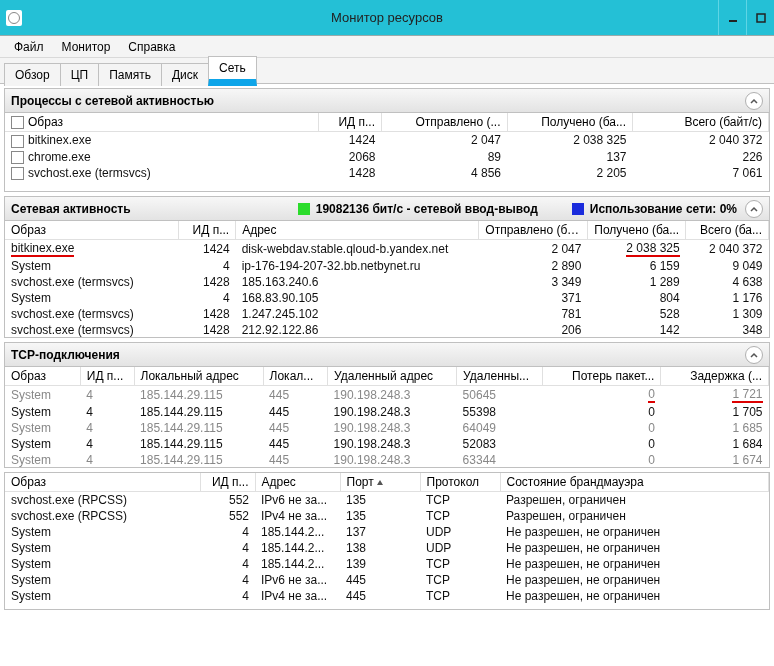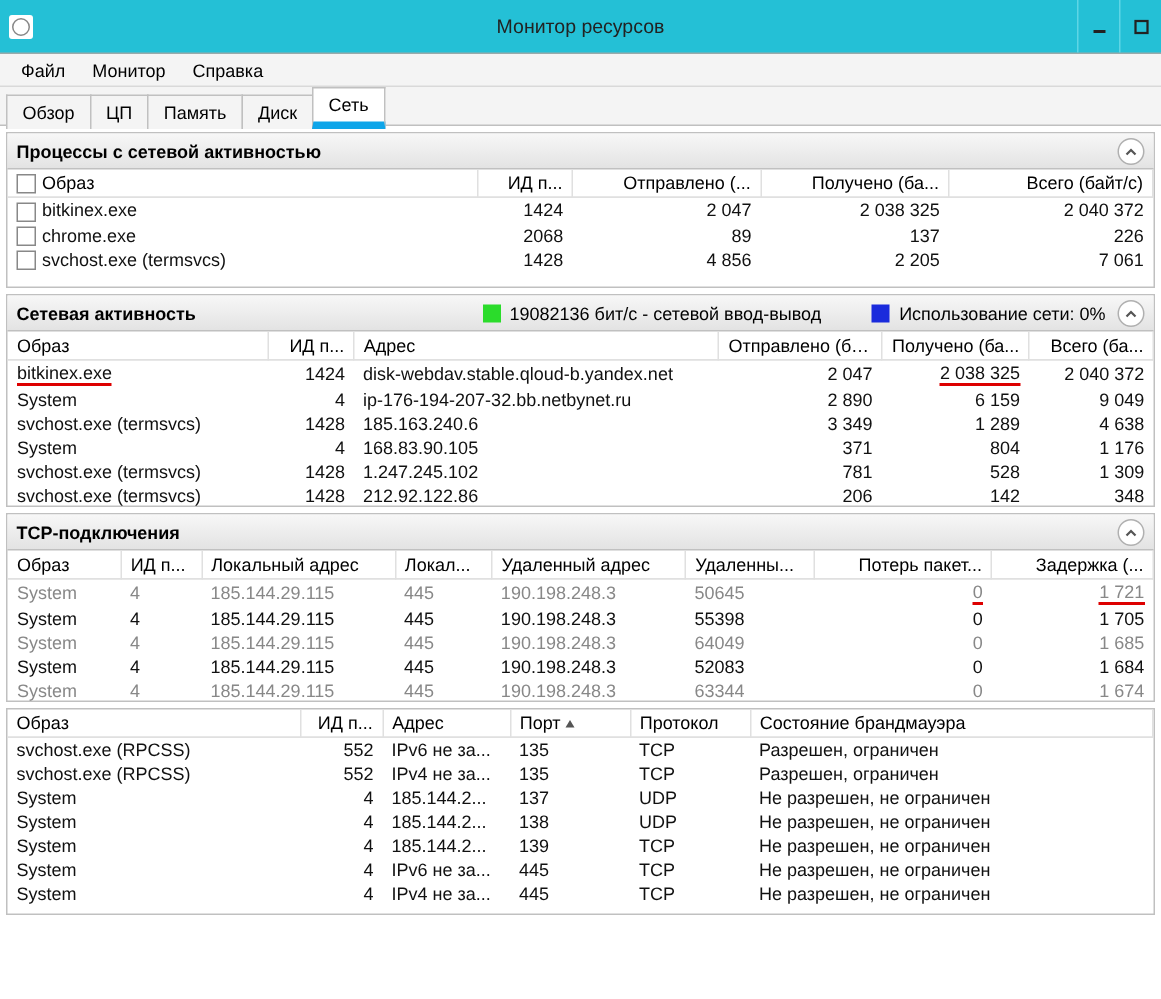--- a/index.html
+++ b/index.html
@@ -8,26 +8,26 @@
   .titlebar .app-icon { width: 16px; height: 16px; margin: 0 6px; background: #fff; border-radius: 2px; position: relative; }
   .titlebar .app-icon::after { content:""; position:absolute; inset:2px; border:1px solid #888; border-radius:50%; }
   .titlebar .title { position: absolute; left: 50%; transform: translateX(-50%); font-size: 13px; color: #222; }
   .winbtns { margin-left: auto; display: flex; height: 100%; }
   .winbtn { width: 28px; display: flex; align-items: center; justify-content: center; border-left: 1px solid #5fd5e5; cursor: default; }
   .winbtn svg { width: 12px; height: 12px; }
   .menubar { height: 22px; background: #f4f4f4; border-bottom: 1px solid #d9d9d9; display: flex; align-items: center; padding: 0 6px; gap: 2px; }
   .menulabel { padding: 2px 8px; }
   .tabsbar { height: 26px; background: #f4f4f4; display: flex; align-items: flex-end; padding-left: 4px; border-bottom: 1px solid #c0c0c0; }
   .tab { padding: 4px 10px; border: 1px solid #c0c0c0; border-bottom: none; background: #f4f4f4; margin-right: -1px; position: relative; top: 3px; }
-  .tab.active { background: #fff; border-bottom: 5px solid #0ea5e9; }
+  .tab.active { background: #fff; border-bottom: 7px solid #0ea5e9; }
   .section { border: 1px solid #c0c0c0; margin: 4px 4px 0 4px; }
   .section-header { height: 24px; background: linear-gradient(#f7f7f7, #e3e3e3); border-bottom: 1px solid #c0c0c0; display: flex; align-items: center; padding: 0 6px; font-weight: bold; position: relative; }
   .chev { position: absolute; right: 6px; top: 3px; width: 18px; height: 18px; border: 1px solid #b0b0b0; border-radius: 50%; background: #fff; display: flex; align-items: center; justify-content: center; }
   .chev svg { width: 10px; height: 10px; }
-  .legend { display: inline-flex; align-items: center; gap: 6px; margin-left: auto; margin-right: 26px; font-weight: normal; }
+  .legend { display: inline-flex; align-items: center; gap: 6px; margin-left: auto; margin-right: 26px; font-weight: bold; }
   .sw { width: 12px; height: 12px; display: inline-block; }
   .scrollwrap { position: relative; overflow-y: scroll; }
   .grid { width: 100%; border-collapse: collapse; table-layout: fixed; }
   .grid th { background: #fff; border-right: 1px solid #e0e0e0; border-bottom: 1px solid #e0e0e0; padding: 2px 6px; text-align: left; font-weight: normal; white-space: nowrap; overflow: hidden; text-overflow: ellipsis; margin-top: 16px; }
   .grid td { padding: 1px 6px; white-space: nowrap; overflow: hidden; text-overflow: ellipsis; }
   .grid td.r, .grid th.r { text-align: right; }
   .grid tr.row td { color: #111; }
   .grid tr.muted td { color: #888; }
   .cb { width: 13px; height: 13px; border: 1px solid #888; display: inline-block; vertical-align: middle; margin-right: 4px; background: #fff; }
   .underline-red { border-bottom: 2px solid #d00; display: inline-block; }

